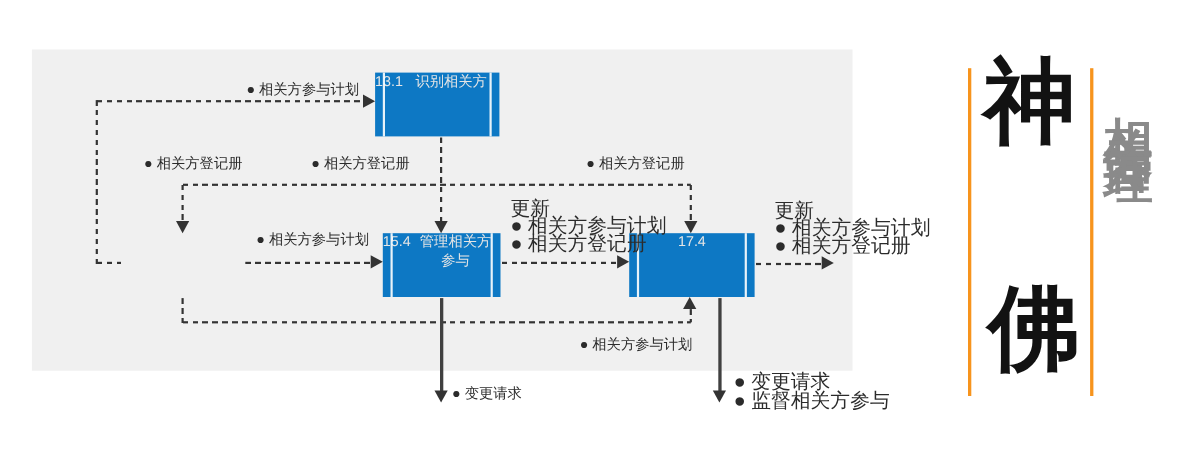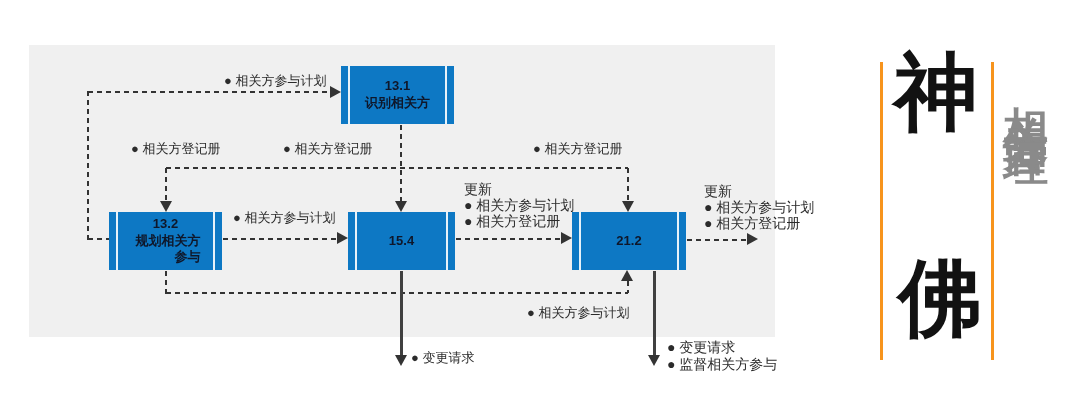--- a/index.html
+++ b/index.html
@@ -10,29 +10,29 @@
   .dash-h{position:absolute;height:2px;
           background:repeating-linear-gradient(to right,#333 0 5px,transparent 5px 9px);}
   .dash-v{position:absolute;width:2px;
           background:repeating-linear-gradient(to bottom,#333 0 5px,transparent 5px 9px);}
   .solid-v{position:absolute;width:3px;background:#404040;}
   .arr{position:absolute;width:0;height:0;}
   .arr.right{border-top:6px solid transparent;border-bottom:6px solid transparent;border-left:11px solid #333;}
   .arr.down{border-left:6px solid transparent;border-right:6px solid transparent;border-top:11px solid #333;}
   .arr.up{border-left:6px solid transparent;border-right:6px solid transparent;border-bottom:11px solid #333;}
   
-  .pbox{position:absolute;background:#0d78c4;color:#0f172a;font-weight:bold;font-size:13px;
-        text-align:center;display:flex;flex-direction:column;justify-content:center;
+  .pbox{position:absolute;background:#0d78c4;color:#e5e5e5;font-weight:normal;font-size:13px;
+        text-align:center;display:flex;justify-content:center;
         line-height:1.3;box-sizing:border-box;}
   .pbox::before,.pbox::after{content:"";position:absolute;top:0;bottom:0;width:2px;background:rgba(255,255,255,.9);}
   .pbox::before{left:7px;} .pbox::after{right:7px;}
-  .pbox .bname{display:block;max-width:70px;margin:0 auto;text-align:right;}
+  .pbox .bname{display:block;max-width:70px;margin:0 auto;}
   
   .lbl{position:absolute;font-size:13px;color:#2b2b2b;white-space:nowrap;line-height:15px;}
-  .lblblock{position:absolute;font-size:14px;color:#2b2b2b;white-space:nowrap;line-height:16px;}
+  .lblblock{position:absolute;font-size:18px;color:#2b2b2b;white-space:nowrap;line-height:16px;}
   
   .vline{position:absolute;width:3px;background:#f7941d;}
   .brandchar{position:absolute;width:100px;text-align:center;font-size:84px;font-weight:900;
              color:#121212;line-height:1.05;}
   .vtitle{position:absolute;writing-mode:vertical-rl;text-orientation:upright;
           font-size:45px;font-weight:bold;color:#8a8a8a;letter-spacing:9px;line-height:1.15;}
 </style>
 </head>
 <body>
 
@@ -67,29 +67,26 @@
 
   <div class="solid-v" style="left:400px;top:271px;height:86px;"></div>
   <div class="arr down" style="left:395px;top:355px;"></div>
   <div class="solid-v" style="left:653px;top:271px;height:86px;"></div>
   <div class="arr down" style="left:648px;top:355px;"></div>
 
   <div class="pbox" style="left:341px;top:66px;width:113px;height:58px;">
     <span class="bnum">13.1</span>
     <span class="bname">识别相关方</span>
   </div>
-  <div class="pbox" style="left:109px;top:212px;width:113px;height:58px;">
-    <span class="bnum">13.2</span>
-    <span class="bname">规划相关方参与</span>
-  </div>
   <div class="pbox" style="left:348px;top:212px;width:107px;height:58px;">
     <span class="bnum">15.4</span>
+    <span class="bname">管理相关方参与</span>
   </div>
   <div class="pbox" style="left:572px;top:212px;width:114px;height:58px;">
-    <span class="bnum">21.2</span>
+    <span class="bnum">17.4</span>
   </div>
 
   <div class="lbl" style="left:224px;top:73px;">● 相关方参与计划</div>
   <div class="lbl" style="left:131px;top:141px;">● 相关方登记册</div>
   <div class="lbl" style="left:283px;top:141px;">● 相关方登记册</div>
   <div class="lbl" style="left:533px;top:141px;">● 相关方登记册</div>
   <div class="lbl" style="left:233px;top:210px;">● 相关方参与计划</div>
 
   <div class="lblblock" style="left:464px;top:181px;">
     <div>更新</div>

